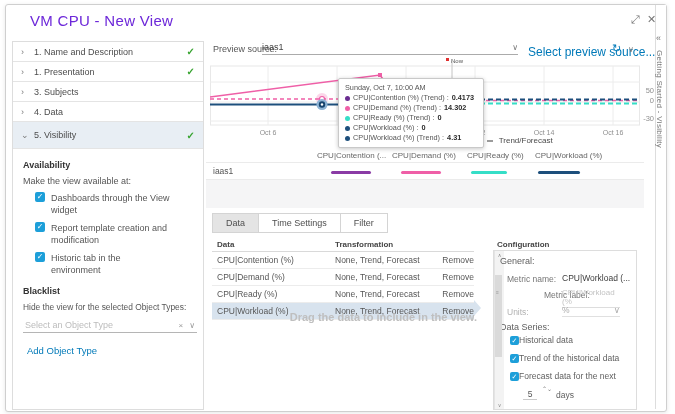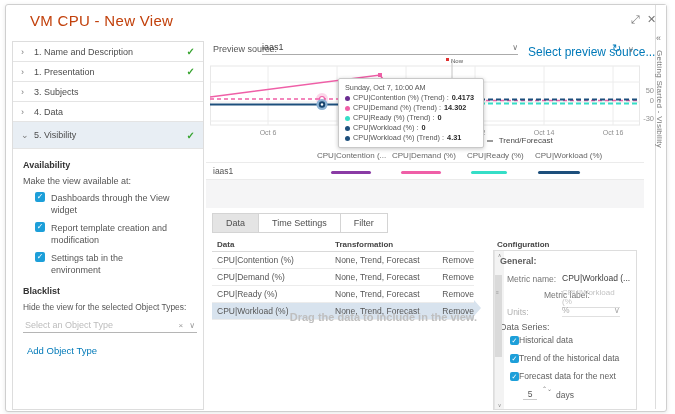--- a/index.html
+++ b/index.html
@@ -1,21 +1,21 @@
 <!DOCTYPE html>
 <html><head>
 <meta charset="utf-8">
 <style>
   html,body{margin:0;padding:0;background:#fff;}
   .frame{position:relative;width:675px;height:414px;background:#fff;
     font-family:"Liberation Sans",sans-serif;overflow:hidden;color:#4c4c4c;}
   .abs{position:absolute;}
   .window{left:5px;top:4px;width:660px;height:406px;border:1px solid #cfcfcf;
     border-radius:3px;background:#fff;box-shadow:0 1px 4px rgba(0,0,0,.10);}
-  .title{left:30px;top:12px;font-size:15px;color:#c2410c;font-weight:400;letter-spacing:.3px;}
+  .title{left:30px;top:12px;font-size:15px;color:#6d28d9;font-weight:400;letter-spacing:.3px;}
   .win-icon{top:13px;font-size:11px;color:#767676;cursor:pointer;}
   .resize{left:631px;} .close{left:647px;}
 
   
   .steps{left:12px;top:41px;width:190px;height:367px;border:1px solid #ddd;background:#fff;}
   .step{height:19px;border-bottom:1px solid #e4e4e4;display:flex;align-items:center;
     padding:0 8px;font-size:9px;color:#4c4c4c;cursor:pointer;}
   .step .chev{color:#7a7a7a;font-size:9px;margin-right:6px;width:7px;}
   .step .check{margin-left:auto;color:#36a32f;font-weight:bold;font-size:10px;}
   .step.sel{height:26px;background:#e8eef4;}
@@ -82,21 +82,21 @@
   .c-data{width:118px;padding-left:5px;} .c-tr{flex:1;} .c-act{width:40px;text-align:right;}
   .notch{left:474px;top:300px;width:0;height:0;border-top:8px solid transparent;
     border-bottom:8px solid transparent;border-left:7px solid #d8e3ee;}
   .draghint{left:205px;top:311px;width:272px;text-align:right;font-size:11px;
     color:#bfbfbf;font-weight:bold;}
 
   
   .cfg-title{left:497px;top:240px;font-size:8px;font-weight:bold;color:#454545;}
   .cfg{left:493px;top:250px;width:142px;height:158px;border:1px solid #ddd;background:#fff;font-size:8.5px;}
   .cfg .lab{color:#767676;} .cfg .val{color:#3d3d3d;}
-  .cfg-general{left:6px;top:5px;font-size:9px;color:#5f5f5f;font-weight:bold;}
+  .cfg-general{left:6px;top:5px;font-size:9px;color:#5f5f5f;}
   .mn-lab{left:13px;top:23px;} .mn-val{left:68px;top:22px;}
   .ml-lab{left:13px;top:39px;margin-left:37px;}
   .ml-input{left:68px;top:37px;width:58px;border-bottom:1px solid #ddd;color:#c4c4c4;font-size:8px;padding-bottom:1px;}
   .un-lab{left:13px;top:56px;color:#b3b3b3;}
   .un-select{left:68px;top:54px;width:58px;border-bottom:1px solid #e0e0e0;display:flex;
     color:#ababab;padding-bottom:1px;cursor:pointer;}
   .un-select span:first-child{flex:1;}
   .cfg-ds{left:6px;top:71px;font-size:9px;color:#5f5f5f;}
   .cfg-opt{left:16px;display:flex;align-items:center;color:#5f5f5f;}
   .cfg-opt .cb{width:9px;height:9px;line-height:9px;font-size:7px;}
@@ -157,21 +157,21 @@
       <div class="opt">
         <span class="cb">✓</span>
         <span class="opt-label">Dashboards through the View widget</span>
       </div>
       <div class="opt">
         <span class="cb">✓</span>
         <span class="opt-label">Report template creation and modification</span>
       </div>
       <div class="opt">
         <span class="cb">✓</span>
-        <span class="opt-label">Settings tab in the environment</span>
+        <span class="opt-label">Historic tab in the environment</span>
       </div>
 
       <div class="sec-title" style="margin-top:10px;">Blacklist</div>
       <div class="bl-text">Hide the view for the selected Object Types:</div>
 
       <div class="ot-select">
         <span class="ot-ph">Select an Object Type</span>
         <span class="ot-ic">×</span>
         <span class="ot-ic">∨</span>
       </div>

